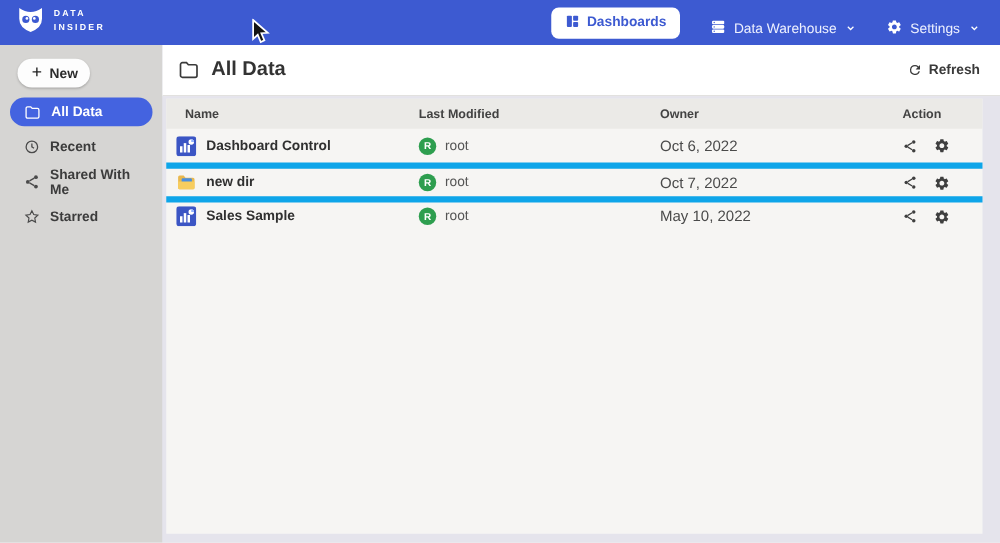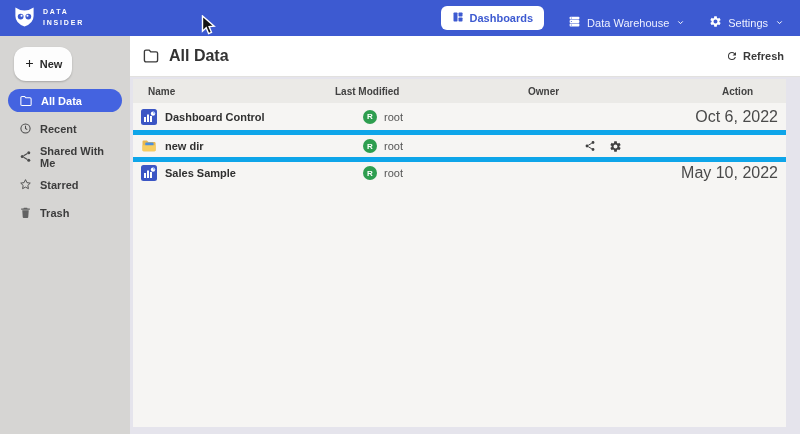--- a/index.html
+++ b/index.html
@@ -30,21 +30,21 @@
     font-size:11px; font-weight:400; cursor:pointer;
   }
   .nav-link svg.chev { margin-left:1px; }
 
   
   .sidebar {
     position:absolute; left:0; top:36px; width:130px; height:398px;
     background:#d6d5d3;
   }
   .btn-new {
-    margin:11px 0 0 14px; width:58px; height:34px; background:#fdfdfd;
+    margin:11px 0 0 14px; width:58px; height:23px; background:#fdfdfd;
     border:none; border-radius:12px; display:flex; align-items:center;
     justify-content:center; gap:5px; font-size:11px; font-weight:bold;
     color:#2b2b2b; box-shadow:0 1px 2px rgba(0,0,0,.22); cursor:pointer;
     font-family:inherit;
   }
   .menu { margin-top:8px; padding:0 8px; display:flex; flex-direction:column; gap:5px; }
   .menu-item {
     height:23px; border-radius:12px; display:flex; align-items:center;
     gap:8px; padding-left:11px; font-size:11px; font-weight:600;
     color:#3c3c3c; cursor:pointer;
@@ -72,35 +72,35 @@
   .card {
     position:absolute; left:3px; top:2px; width:653px; height:348px;
     background:#f6f5f3; padding-top:0;
   }
   .trow {
     display:grid; grid-template-columns:202px 193px 194px 1fr;
     align-items:center;
   }
   .thead { background:#ebeae7; height:24px; font-size:10px; font-weight:bold; color:#424242; }
   .thead .c-name { padding-left:15px; }
-  .tbody-row { height:27px;gap:28px; }
+  .tbody-row { height:27px; }
   .tbody-row + .tbody-row { border-top:5px solid #0ea5e9; }
   .c-name { display:flex; align-items:center; gap:8px; padding-left:8px; }
   .file-label { font-size:11px; font-weight:bold; color:#303030; }
   .file-icon { width:16px; height:16px; display:flex; }
   .file-icon .icon-dashboard, .file-icon .icon-folder { display:none; }
   .file-icon.dashboard .icon-dashboard { display:block; }
   .file-icon.folder .icon-folder { display:block; }
   .c-owner { display:flex; align-items:center; gap:7px; font-size:11px; color:#555; }
   .avatar {
     width:14px; height:14px; border-radius:50%; background:#2e9e4f;
     color:#fff; font-size:8px; font-weight:bold; display:flex;
     align-items:center; justify-content:center;
   }
-  .c-date { font-size:16px; color:#4a4a4a;text-align:right; }
+  .c-date { font-size:12px; color:#4a4a4a; }
   .c-action { display:flex; align-items:center; gap:13px; color:#3f3f3f; }
   .act-btn { display:flex; cursor:pointer; background:none; border:none; color:#3f3f3f; padding:0; }
 
   .cursor { position:absolute; left:201px; top:15px; z-index:20; pointer-events:none; }
 </style>
 </head>
 <body>
 
 <svg width="0" height="0" style="position:absolute">
   <defs>
@@ -222,28 +222,20 @@
 
       <div class="menu-item">
         <span class="mi-icon">
           <svg width="13" height="13" viewBox="0 0 24 24" fill="none" stroke="#4a4a4a" stroke-width="1.7">
             <path d="M12 3l2.7 5.6 6.1.8-4.5 4.3 1.1 6-5.4-2.9-5.4 2.9 1.1-6L3.2 9.4l6.1-.8z"></path>
           </svg>
         </span>
         <span>Starred</span>
       </div>
 
-      <div class="menu-item">
-        <span class="mi-icon">
-          <svg width="13" height="13" viewBox="0 0 24 24" fill="#626262">
-            <path d="M9 3h6l.8 1.7H20v2H4v-2h4.2L9 3zm-3 5h12l-.9 12.2a1.8 1.8 0 0 1-1.8 1.8H8.7a1.8 1.8 0 0 1-1.8-1.8L6 8z"></path>
-          </svg>
-        </span>
-        <span>Trash</span>
-      </div>
     </div>
   </div>
 
   <div class="main-header">
     <div class="mh-left">
       <span style="color:#3a3a3a; display:flex;">
         <svg width="18" height="18" viewBox="0 0 24 24">
             <use href="#i-folder-outline"></use>
           </svg>
       </span>
@@ -312,20 +304,21 @@
               <rect x="4.3" y="4.6" width="8.2" height="6.2" rx="1" fill="#4a8fe0"></rect>
               <path d="M1.5 7.2h13.1v4.9a1.2 1.2 0 0 1-1.2 1.2H2.7a1.2 1.2 0 0 1-1.2-1.2z" fill="#f7cd5f"></path>
             </svg>
           </span>
           <span class="file-label">new dir</span>
         </div>
         <div class="c-owner">
           <span class="avatar">R</span>
           <span>root</span>
         </div>
+        <div class="c-date">Oct 7, 2022</div>
         <div class="c-action">
           <button class="act-btn">
             <svg width="12" height="12" viewBox="0 0 24 24">
                 <use href="#i-share"></use>
               </svg>
           </button>
           <button class="act-btn">
             <svg width="13" height="13" viewBox="0 0 24 24">
                 <use href="#i-gear"></use>
               </svg>

